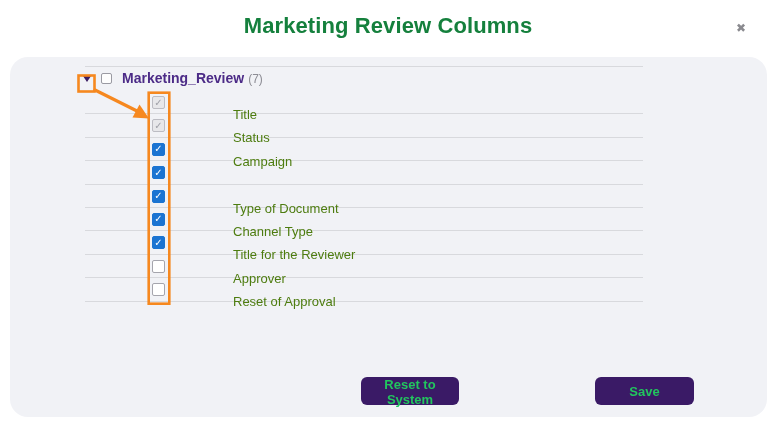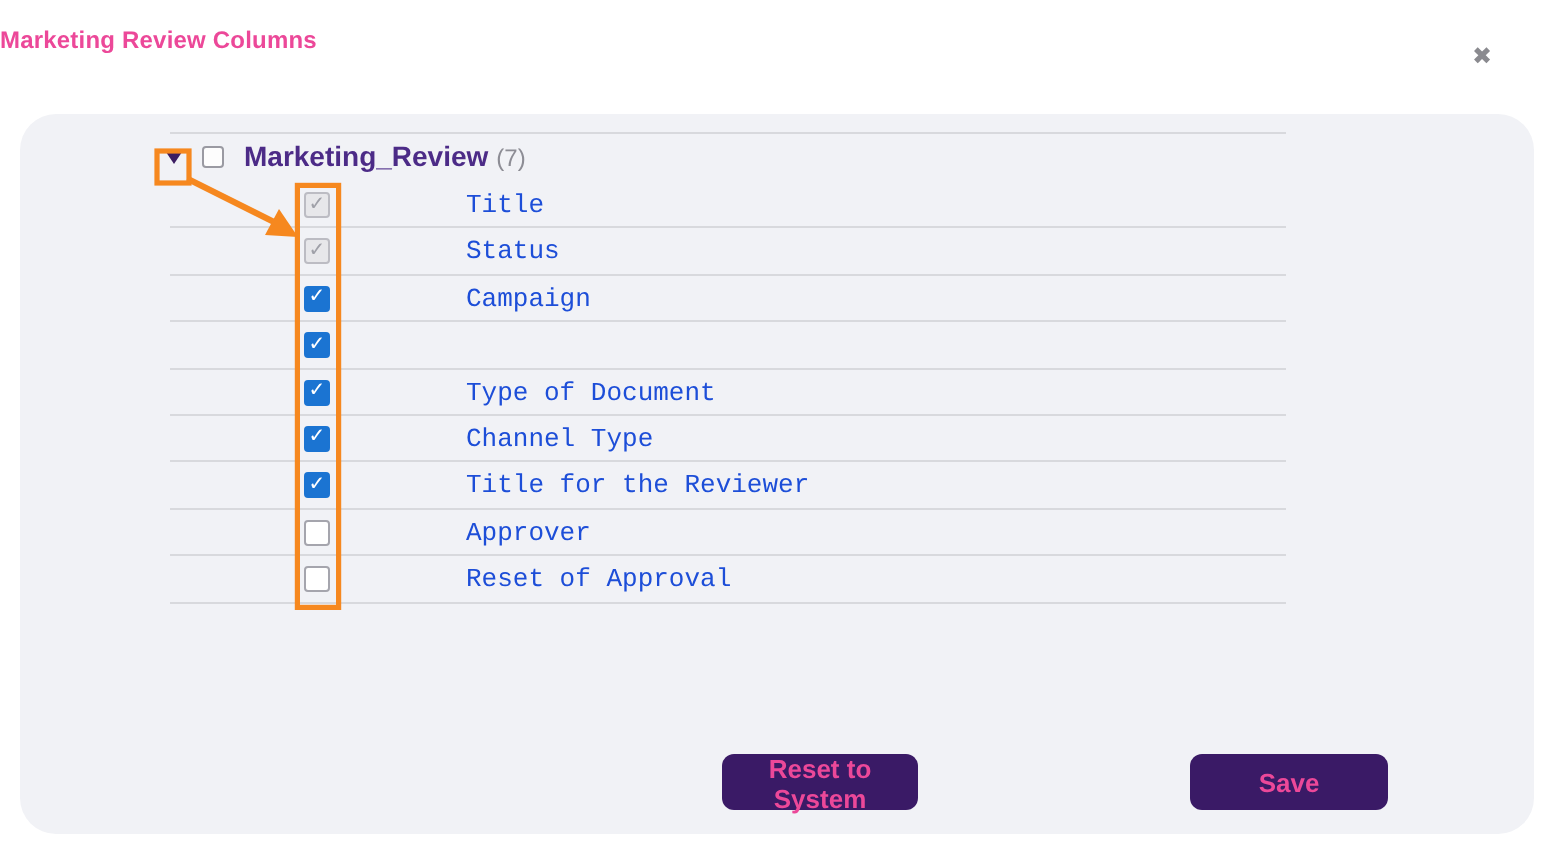--- a/index.html
+++ b/index.html
@@ -7,21 +7,22 @@
   body {
     font-family:"Liberation Sans", sans-serif;
     background:#ffffff;
     position:relative;
     overflow:hidden;
   }
 
   
   .modal-title {
     position:absolute; top:13px; left:0; width:776px;
-    font-size:12px; font-weight:700; color:#ec4899;
+    text-align:center;
+    font-size:22px; font-weight:700; color:#15803d;
     letter-spacing:0.1px;
   }
   .close-btn {
     position:absolute; top:17px; left:730px;
     width:22px; height:22px;
     font-size:12px; font-weight:700; color:#8a8a8f;
     display:flex; align-items:center; justify-content:center;
     cursor:pointer; background:none; border:none;
     font-family:"DejaVu Sans", sans-serif;
   }
@@ -86,33 +87,32 @@
     cursor:pointer;
   }
   .cbx.unchecked { background:#ffffff; border:1px solid #a5a5ad; }
   .cbx.checked   { background:#1b74d2; border:1px solid #1b74d2; color:#ffffff; }
   .cbx.checked::after { content:"✓"; font-weight:700; }
   .cbx.checked.disabled {
     background:#e7e7ea; border:1px solid #bcbcc3; color:#9fa0a8;
     cursor:default;
   }
   .col-label {
-    position:absolute; left:148px; top:0;
+    position:absolute; left:148px; top:12px;
     line-height:23.4px;
-    font-size:13px; color:#1d4ed8;
+    font-size:13px; color:#4d7c0f;
     white-space:nowrap;
-    font-family:Liberation Mono, monospace;
   }
 
   
   .btn {
     position:absolute; top:320px;
     height:28px;
     background:#3a1a66;
-    color:#ec4899;
+    color:#22c55e;
     border:none; border-radius:6px;
     font-family:"Liberation Sans", sans-serif;
     font-size:13px; font-weight:700;
     cursor:pointer;
     text-align:center;
   }
   .btn-reset  { left:351px; width:98px; }
   .btn-cancel { left:468px; width:99px; }
   .btn-save   { left:585px; width:99px; }
 

